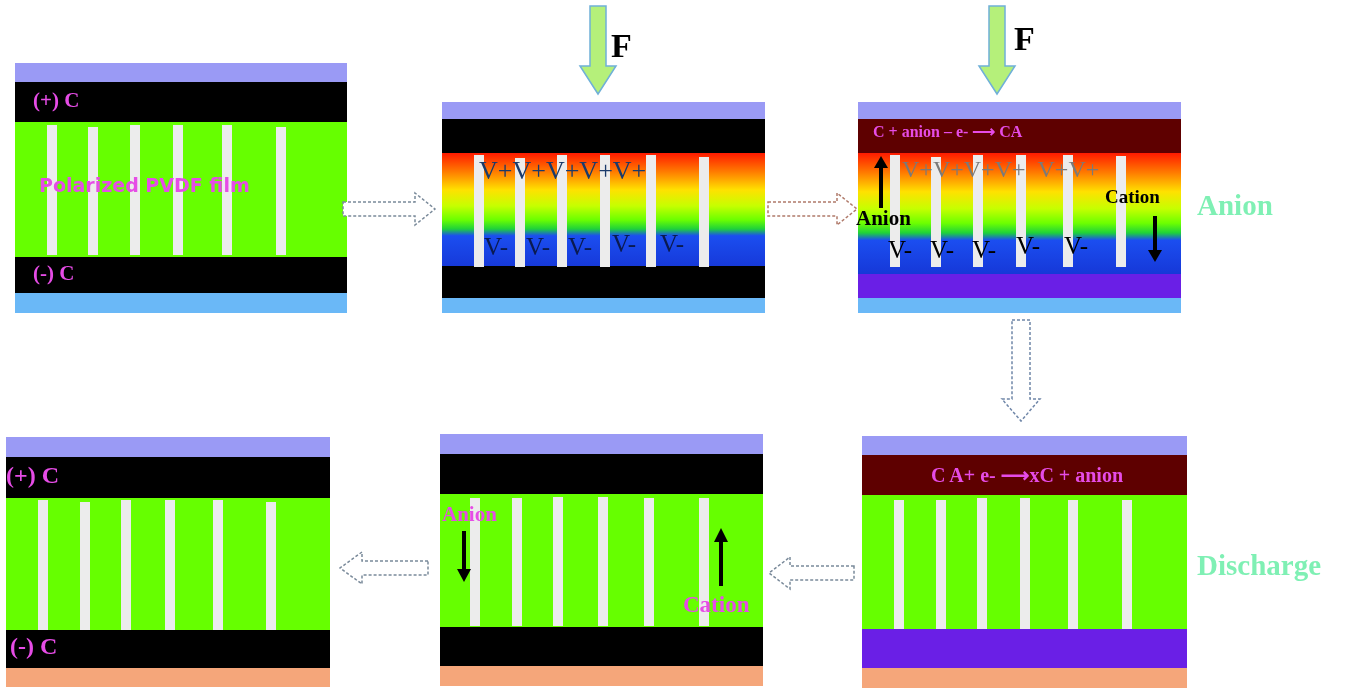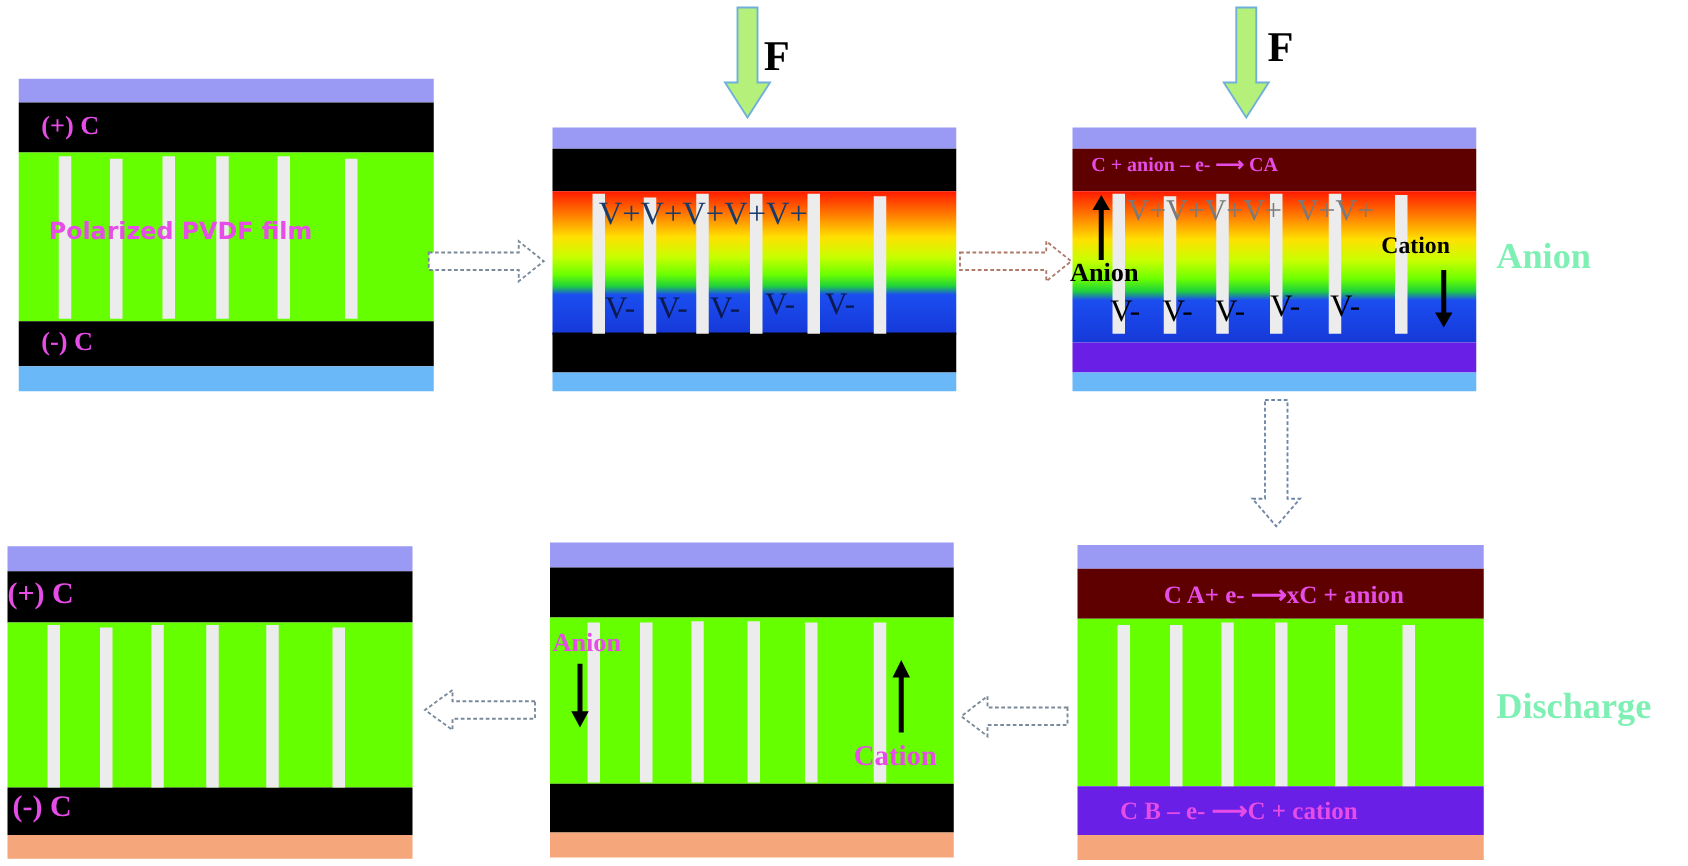--- a/index.html
+++ b/index.html
@@ -128,21 +128,20 @@
   <div class="layer green" style="top:59px; height:134px;"></div>
   <div class="layer purple" style="top:193px; height:39px;"></div>
   <div class="layer bot-orange" style="top:232px; height:20px;"></div>
   <div class="pillar" style="left:32px; top:64px; height:129px;"></div>
   <div class="pillar" style="left:74px; top:64px; height:129px;"></div>
   <div class="pillar" style="left:115px; top:62px; height:131px;"></div>
   <div class="pillar" style="left:158px; top:62px; height:131px;"></div>
   <div class="pillar" style="left:206px; top:64px; height:129px;"></div>
   <div class="pillar" style="left:260px; top:64px; height:129px;"></div>
   <div class="elabel" style="left:24px; top:27px; font-size:20px;margin-left:45px;">C A+ e- ⟶xC + anion</div>
-  <div class="elabel" style="left:34px; top:200px; font-size:20px;">C B –  e- ⟶C + cation</div>
 </div>
 <div class="phase" style="left:1197px; top:549px;">Discharge</div>
 
 <svg style="left:766px; top:554px;" width="92" height="40">
   <path d="M88 12 L24 12 L24 3 L3 19 L24 35 L24 26 L88 26 Z" fill="#fff" stroke="#7a8a9a" stroke-width="1.5" stroke-dasharray="3 2"></path>
 </svg>
 
 <div class="panel" style="left:440px; top:434px; width:323px; height:252px;">
   <div class="layer top-sub" style="top:0; height:20px;"></div>
   <div class="layer black" style="top:20px; height:40px;"></div>

